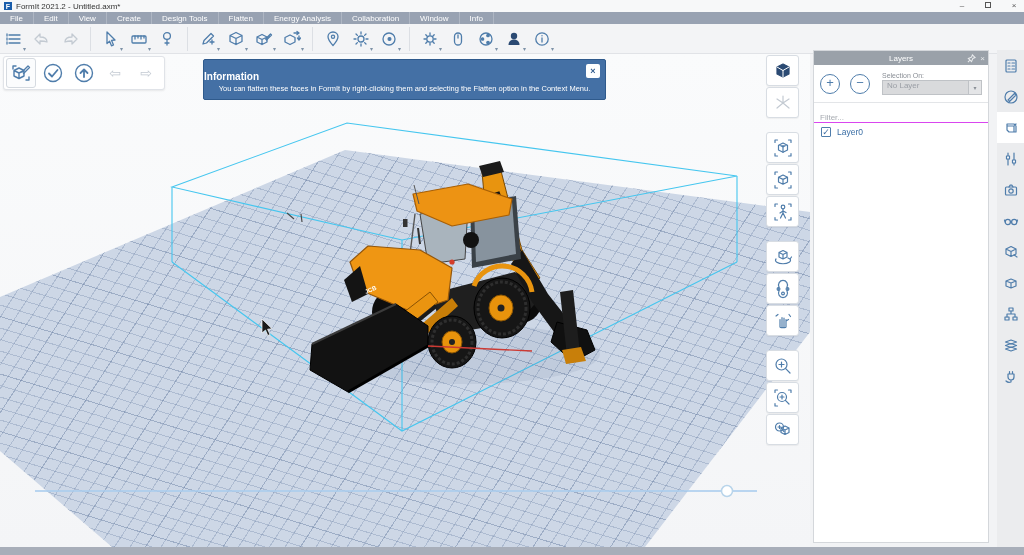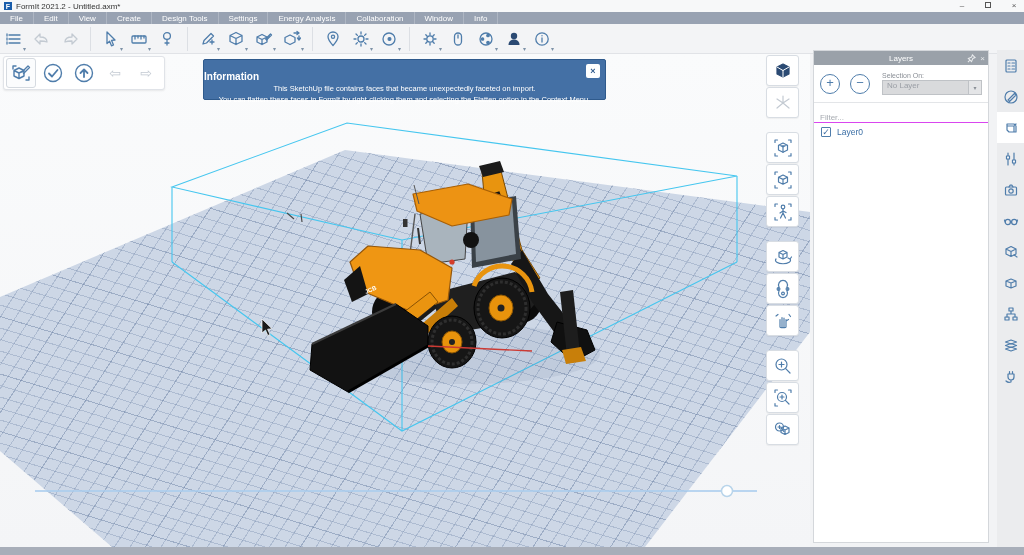--- a/index.html
+++ b/index.html
@@ -98,21 +98,21 @@
       <span class="win-btn">×</span>
     </div>
   </div>
 
   <div class="menubar">
     <span class="menu-item">File</span>
     <span class="menu-item">Edit</span>
     <span class="menu-item">View</span>
     <span class="menu-item">Create</span>
     <span class="menu-item">Design Tools</span>
-    <span class="menu-item">Settings</span>
+    <span class="menu-item">Flatten</span>
     <span class="menu-item">Energy Analysis</span>
     <span class="menu-item">Collaboration</span>
     <span class="menu-item">Window</span>
     <span class="menu-item">Info</span>
   </div>
 
   <div class="toolbar">
     <div class="tb-btn">
       <svg width="18" height="18" viewBox="0 0 18 18">
           <path d="M4 5 h11 M4 9 h11 M4 13 h11 M2 4 v2 M2 8 v2 M2 12 v2"></path>
@@ -339,21 +339,20 @@
     <div class="ctx-icon gray">
         <span>⇦</span>
       </div>
     <div class="ctx-icon gray">
         <span>⇨</span>
       </div>
   </div>
 
   <div class="banner">
     <div class="banner-title">Information</div>
-    <div class="banner-line">This SketchUp file contains faces that became unexpectedly faceted on import.</div>
     <div class="banner-line">You can flatten these faces in FormIt by right-clicking them and selecting the Flatten option in the Context Menu.</div>
     <div class="banner-close">×</div>
   </div>
 
   <div class="nav-col">
     <div class="nav-btn">
       <svg width="20" height="20" viewBox="0 0 20 20">
           <path d="M10 3 L16 6 V13 L10 16 L4 13 V6 Z" fill="#2b4a73" stroke="#2b4a73"></path>
           <path d="M4 6 L10 9.5 L16 6 M10 9.5 V16" stroke="#fff" stroke-width="1"></path>
         </svg>

